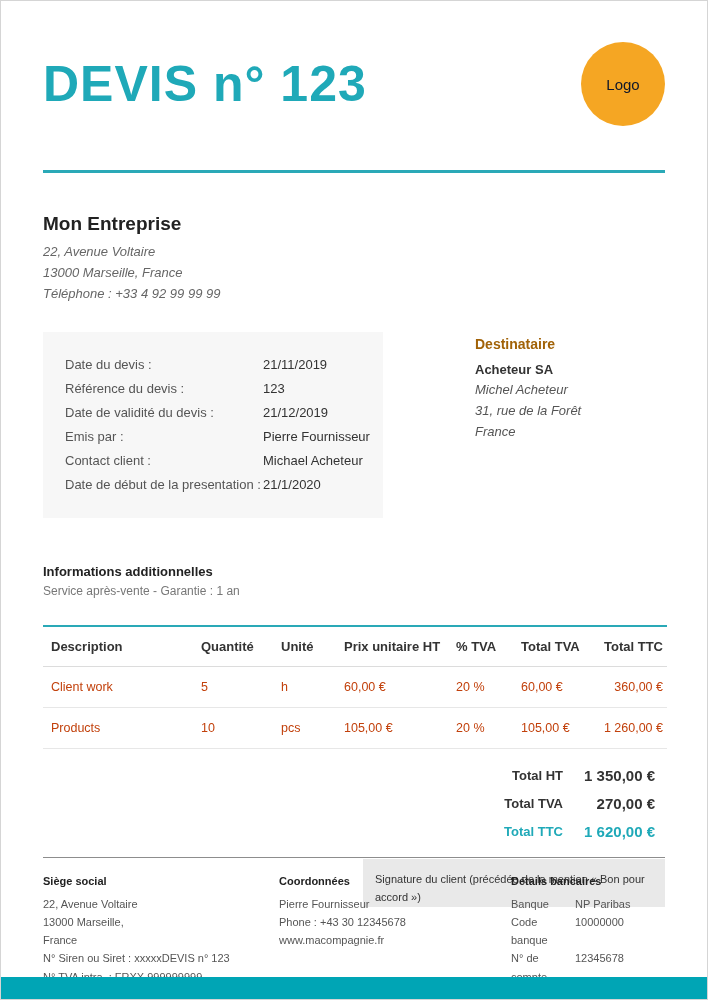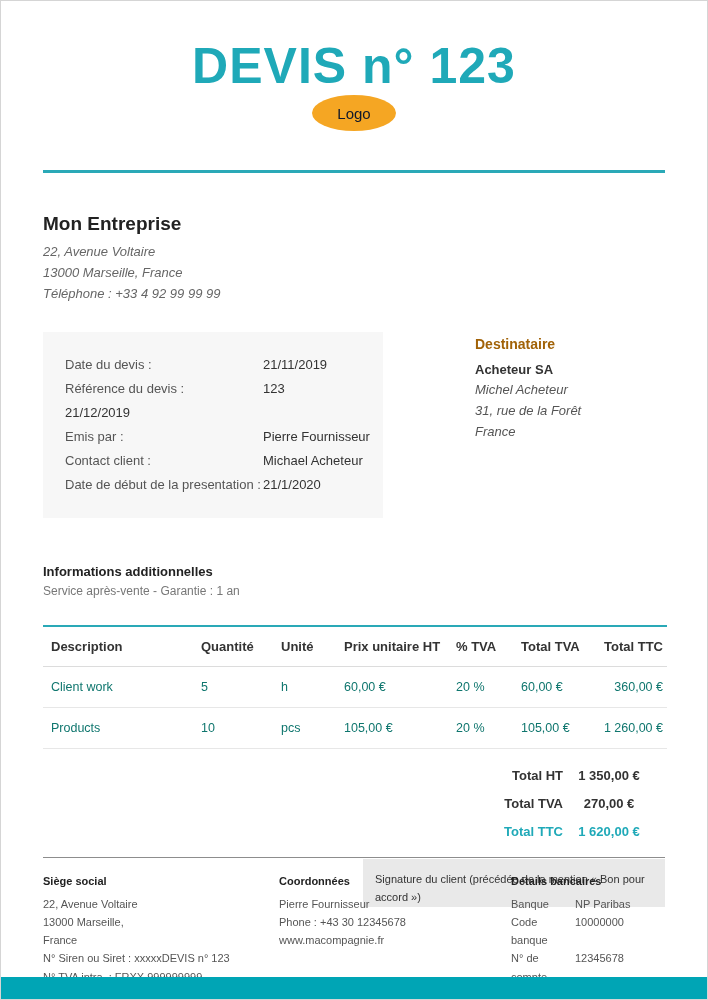--- a/index.html
+++ b/index.html
@@ -5,21 +5,21 @@
   * { margin:0; padding:0; box-sizing:border-box; }
   html,body { background:#fff; }
   body { font-family:"Liberation Sans", sans-serif; }
   .page {
     position:relative; width:708px; height:1000px; margin:0 auto;
     background:#fff; border:1px solid #d5d5d5; overflow:hidden;
   }
   .content { padding:0 42px; }
 
   
-  .header { display:flex; justify-content:space-between; align-items:center; margin-top:36px; height:94px;flex-direction:column; }
+  .header { display:flex; justify-content:space-between; align-items:center; margin-top:36px; height:94px; }
   .doc-title { font-size:50px; font-weight:bold; color:#1fa9b8; letter-spacing:1px; }
   .logo-circle {
     width:84px; height:84px; border-radius:50%; background:#f5a623;
     display:flex; align-items:center; justify-content:center;
     color:#0f172a; font-size:15px;
   }
   .title-rule { border:none; border-top:3px solid #2aa9b7; margin-top:39px; }
 
   
   .sender { margin-top:40px; }
@@ -43,31 +43,31 @@
   .addl-text { font-size:12px; color:#777; margin-top:5px; }
 
   
   .items { width:100%; border-collapse:collapse; margin-top:27px; table-layout:fixed; }
   .items thead tr { border-top:2px solid #2aa9b7; }
   .items th {
     font-size:13px; font-weight:bold; color:#333; text-align:left;
     padding:12px 0 12px 8px; border-bottom:1px solid #dcdcdc;
   }
   .items td {
-    font-size:12.5px; color:#0f766e; padding:13px 0 13px 8px;
+    font-size:12.5px; color:#c2410c; padding:13px 0 13px 8px;
     border-bottom:1px solid #e7e7e7;
   }
   .items th.num-r, .items td.num-r { text-align:right; padding-right:4px; }
   .c1{width:150px}.c2{width:80px}.c3{width:63px}.c4{width:112px}.c5{width:65px}.c6{width:78px}.c7{width:76px}
 
   
   .totals { margin-top:12px; }
   .total-row { display:flex; justify-content:flex-end; align-items:center; height:28px; }
   .total-label { font-size:13px; font-weight:bold; color:#333; text-align:right; }
-  .total-value { font-size:13px; font-weight:bold; color:#333; width:102px; text-align:center; padding-right:10px; }
+  .total-value { font-size:15px; font-weight:bold; color:#333; width:102px; text-align:right; padding-right:10px; }
   .total-row.highlight .total-label, .total-row.highlight .total-value { color:#1fa9b8; }
 
   
   .signature-wrap { display:flex; justify-content:flex-end; margin-top:14px; }
   .signature-box { width:302px; height:48px; background:#e9e9e9; padding:10px 12px; }
   .signature-text { font-size:11px; color:#333; }
 
   
   .footer {
     position:absolute; left:42px; right:42px; top:856px;
@@ -108,20 +108,21 @@
       <div class="details-box">
         <div class="qd-row">
           <span class="qd-label">Date du devis :</span>
           <span class="qd-value">21/11/2019</span>
         </div>
         <div class="qd-row">
           <span class="qd-label">Référence du devis :</span>
           <span class="qd-value">123</span>
         </div>
         <div class="qd-row">
+          <span class="qd-label">Date de validité du devis :</span>
           <span class="qd-value">21/12/2019</span>
         </div>
         <div class="qd-row">
           <span class="qd-label">Emis par :</span>
           <span class="qd-value">Pierre Fournisseur</span>
         </div>
         <div class="qd-row">
           <span class="qd-label">Contact client :</span>
           <span class="qd-value">Michael Acheteur</span>
         </div>

